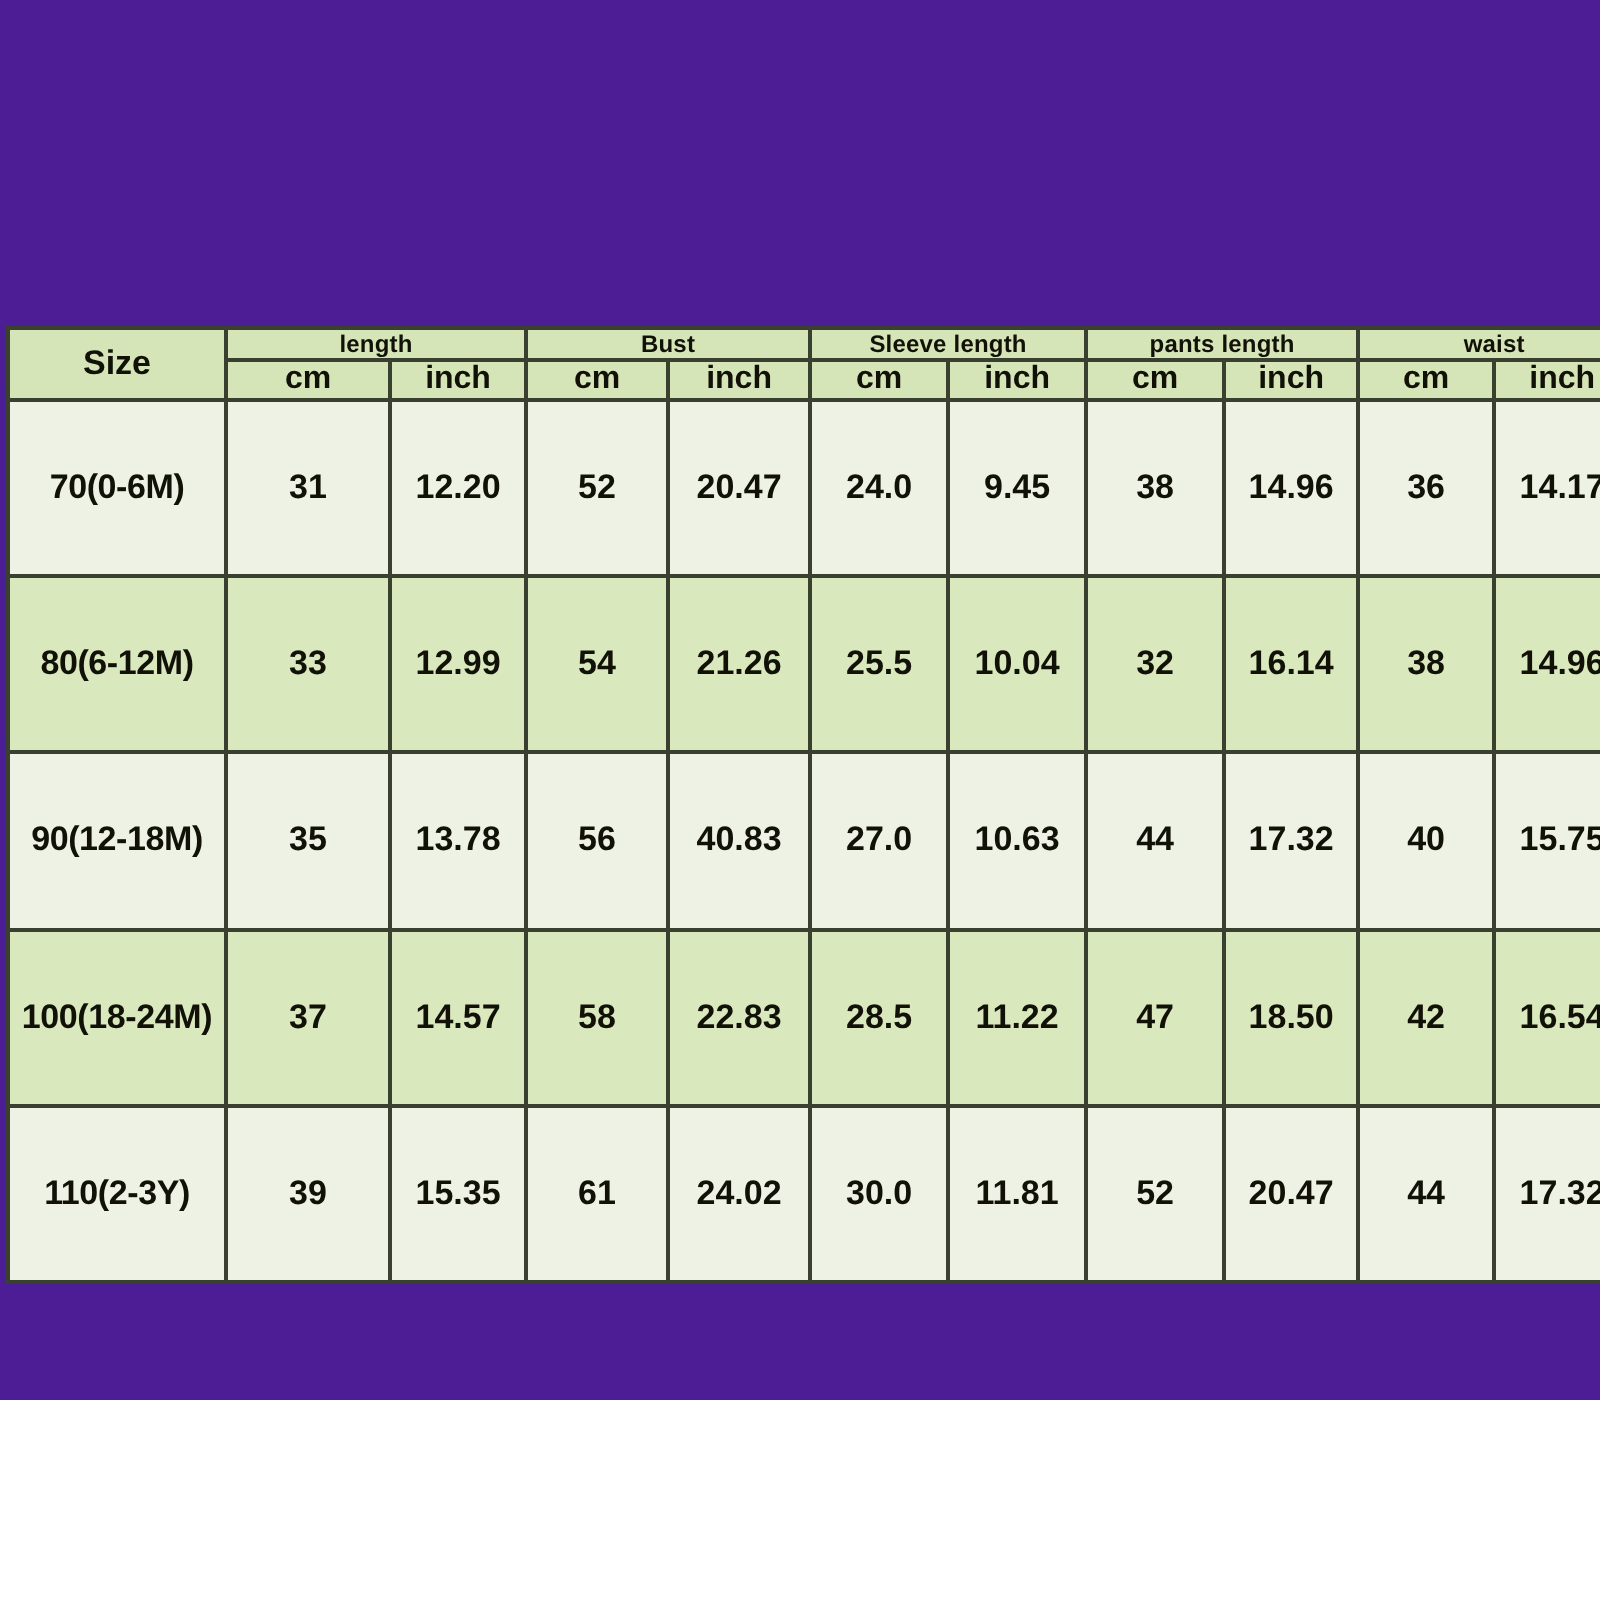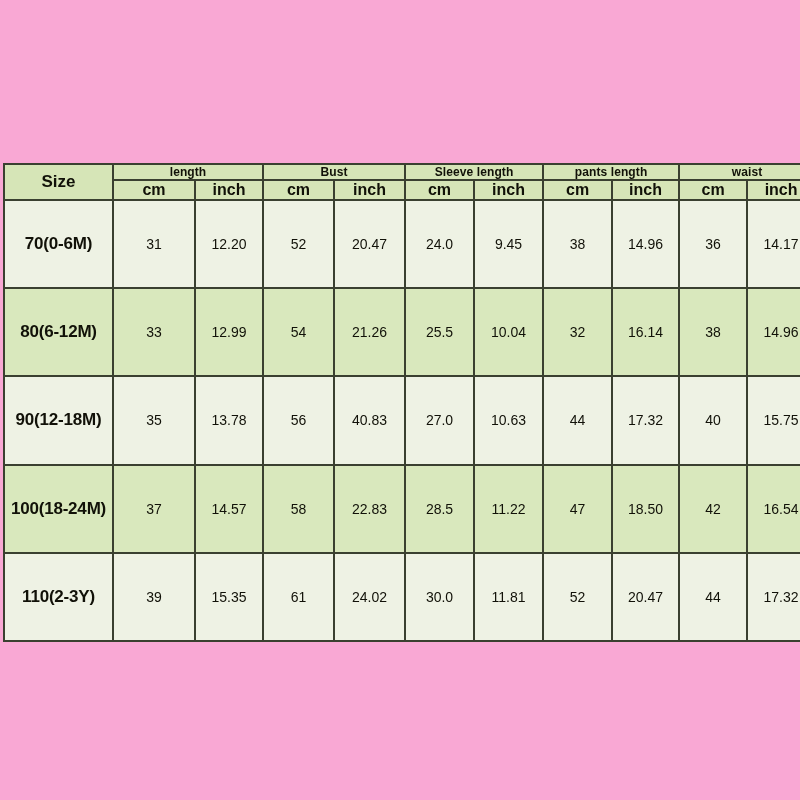--- a/index.html
+++ b/index.html
@@ -13,22 +13,22 @@
     height: 800px;
     overflow: hidden;
     font-family: "Liberation Sans", sans-serif;
     -webkit-font-smoothing: antialiased;
   }
 
   
   #canvas {
     position: relative;
     width: 800px;
-    height: 800px;
-    background: #f9a8d4;
+    height: 700px;
+    background: #4c1d95;
   }
 
   
   #size-chart-wrap {
     position: absolute;
     left: 3px;
     top: 163px;
     width: 800px;           
     height: 479px;
   }
@@ -75,22 +75,22 @@
   
   table.size-chart tbody tr.row-light > * { background: #eef2e4; text-align: center; }
   table.size-chart tbody tr.row-green > * { background: #d9e8bd; }
 
   table.size-chart tbody th.size-cell {
     font-size: 17px;
     font-weight: bold;
     letter-spacing: -0.2px;
   }
   table.size-chart tbody td.val-cell {
-    font-size: 14px;
-    font-weight: normal;
+    font-size: 17px;
+    font-weight: bold;
   }
 
   
   col.c-size  { width: 109px; }
   col.c-cm    { width: 82px;  }
   col.c-inch  { width: 68px;  }
   col.c-cm2   { width: 71px;  }
   col.c-inch2 { width: 71px;  }
   col.c-cm3   { width: 69px;  }
   col.c-inch3 { width: 69px;  }

